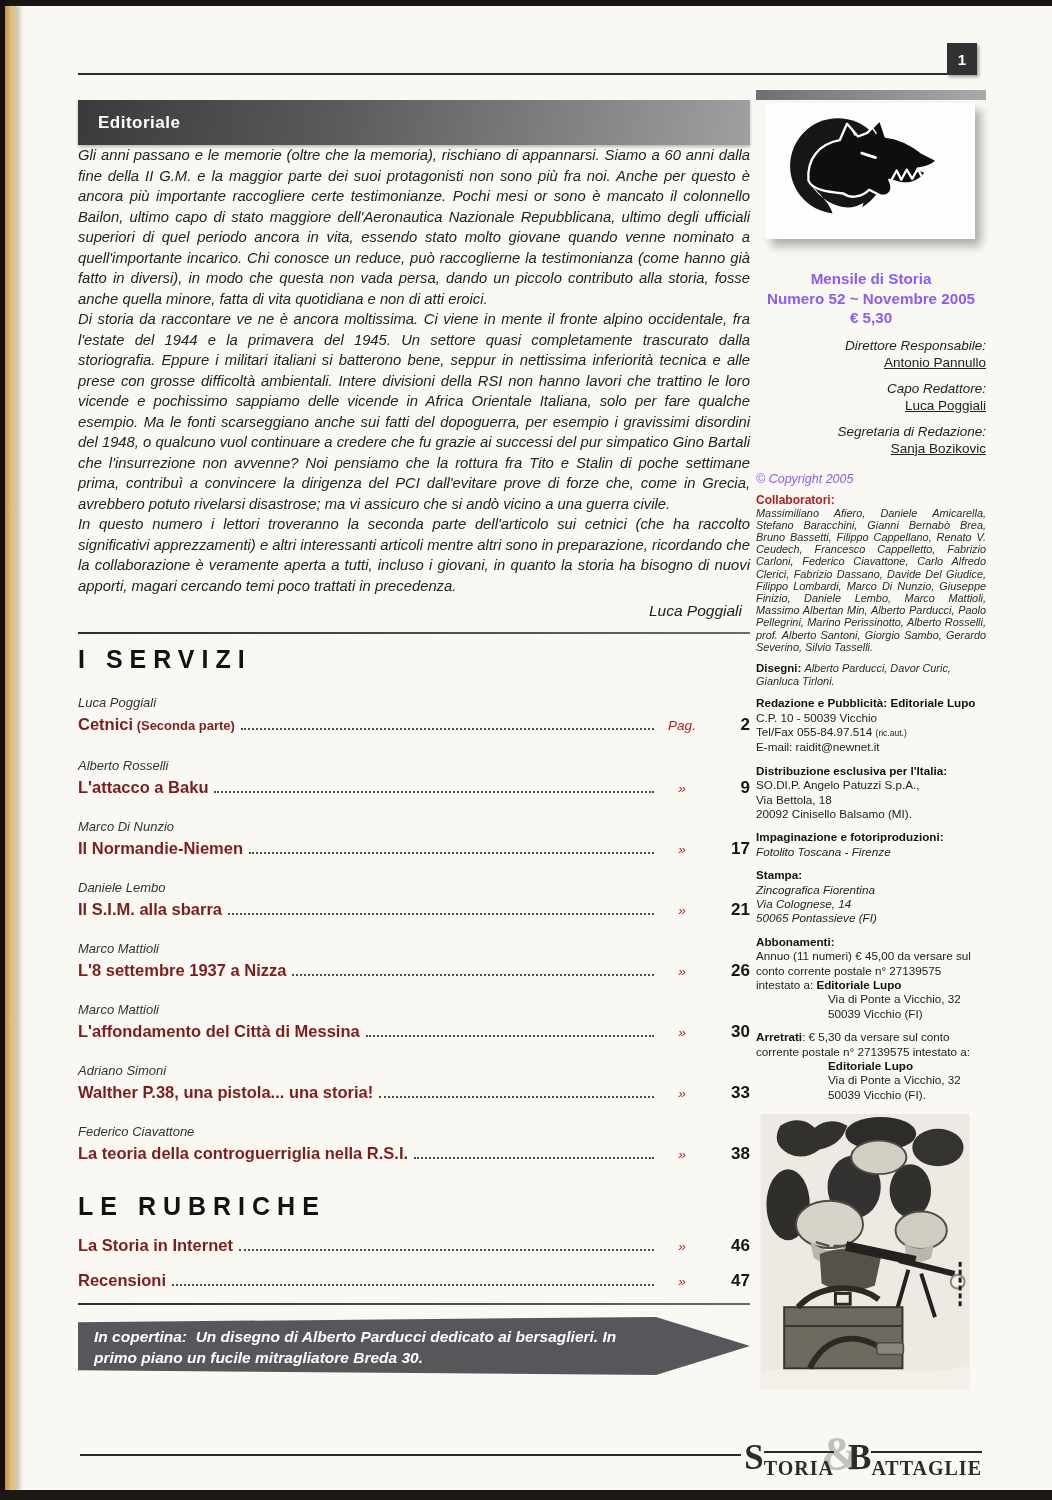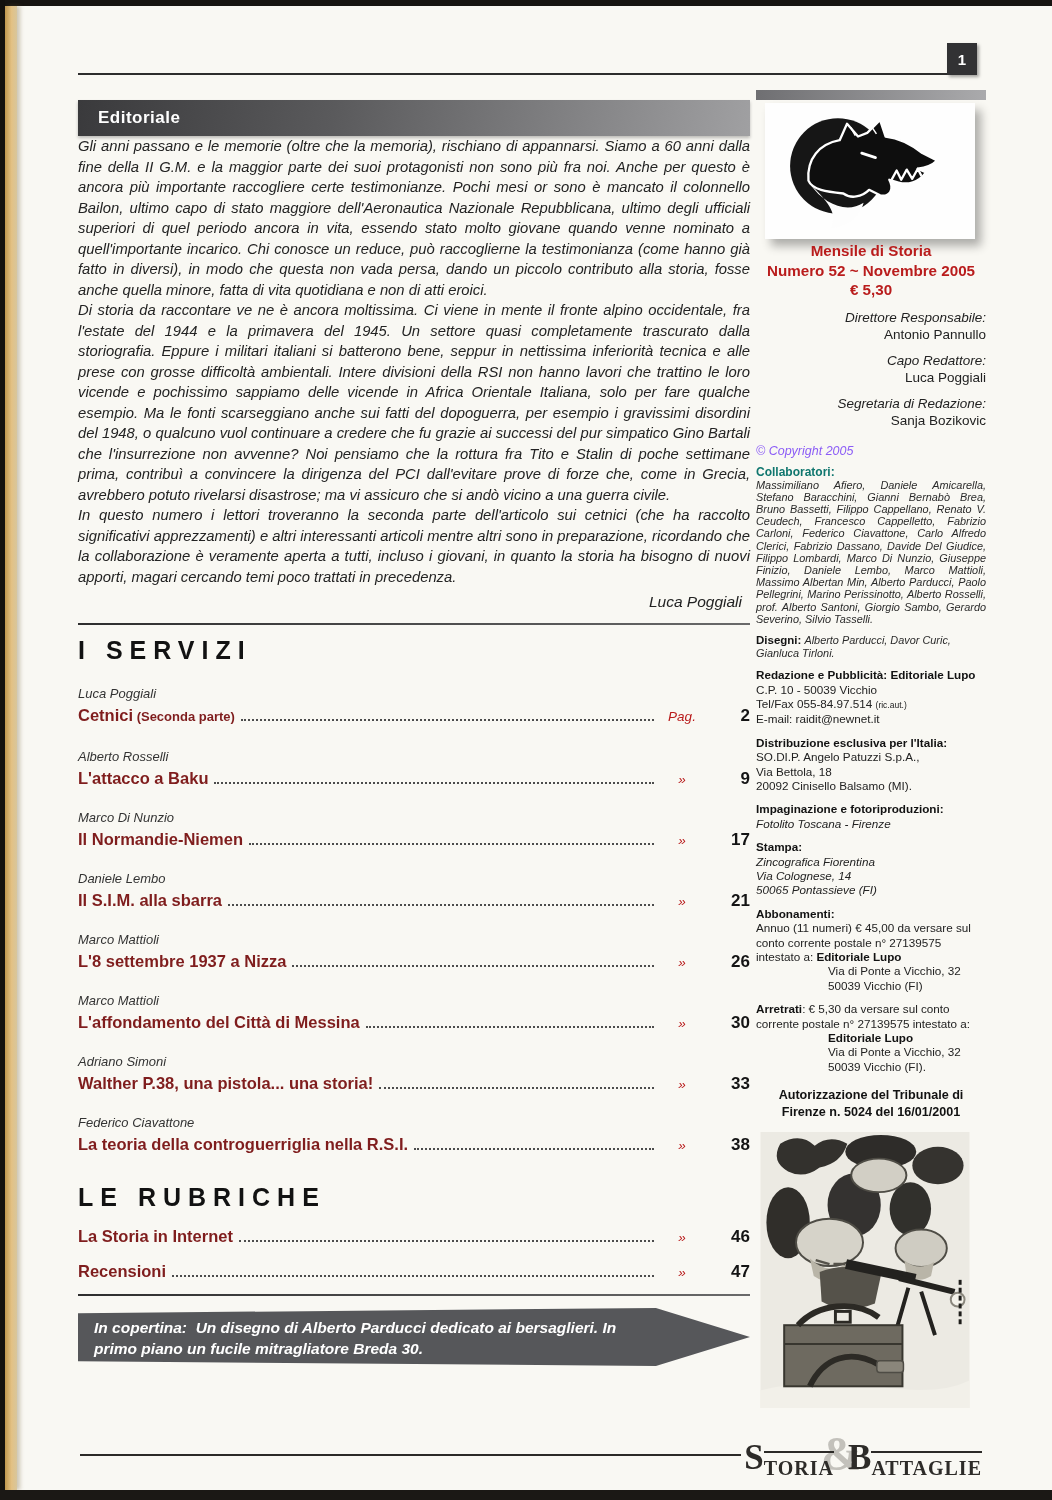--- a/index.html
+++ b/index.html
@@ -13,21 +13,21 @@
                  box-shadow:3px 0 4px rgba(120,100,60,.35);}
   .edge-bottom{position:absolute;bottom:0;left:0;right:0;height:10px;background:#1b1815;}
 
   .top-rule{position:absolute;left:78px;top:73px;width:872px;height:2px;background:#2d2d2d;}
   .page-badge{position:absolute;left:947px;top:43px;width:30px;height:32px;background:#323234;
               color:#fff;font-weight:700;font-size:15px;display:flex;align-items:center;
               justify-content:center;box-shadow:2px 2px 3px rgba(0,0,0,.35);}
 
   
   .main-col{position:absolute;left:78px;top:100px;width:672px;}
-  .editorial-bar{height:36px;background:linear-gradient(100deg,#3a3a3c,#5a5a5c 38%,#a0a0a2);
+  .editorial-bar{height:45px;background:linear-gradient(100deg,#3a3a3c,#5a5a5c 38%,#a0a0a2);
                  display:flex;align-items:center;padding-left:20px;box-sizing:border-box;
                  box-shadow:0 2px 3px rgba(0,0,0,.25);}
   .editorial-bar span{color:#fff;font-weight:700;font-size:17px;letter-spacing:.5px;}
   .editorial-title{margin-top:45px;font-style:italic;font-weight:700;font-size:15.5px;color:#181818;}
   .editorial-body p{margin:0;font-style:italic;font-size:14.8px;line-height:20.5px;
                     text-align:justify;color:#232323;}
   .signature{text-align:right;font-style:italic;font-size:15.5px;margin-top:6px;padding-right:8px;color:#222;}
   .col-rule{height:2px;background:linear-gradient(90deg,#2e2e2e,#6a6a6a);margin-top:12px;}
   .section-heading{font-weight:700;font-size:25px;letter-spacing:7px;color:#121212;margin-top:11px;
                    font-stretch:condensed;}
@@ -45,26 +45,26 @@
   .cover-banner{margin-top:12px;height:58px;background:#56575a;color:#fff;box-sizing:border-box;
                 clip-path:polygon(0 9%,86% 0,100% 50%,86% 100%,0 92%);
                 font-style:italic;font-weight:700;font-size:15.5px;line-height:21px;
                 padding:9px 104px 0 16px;}
 
   
   .sidebar{position:absolute;left:756px;top:90px;width:230px;}
   .sidebar-topbar{height:10px;background:linear-gradient(90deg,#6f6f72,#aaaaac);}
   .logo-box{width:210px;height:136px;background:#fefefe;margin:3px 0 0 9px;
             box-shadow:6px 7px 9px rgba(0,0,0,.3);display:flex;align-items:center;justify-content:center;}
-  .masthead-head{text-align:center;margin-top:2px;font-weight:700;font-size:15.2px;line-height:19.5px;color:#b91c1c;}
+  .masthead-head{text-align:center;margin-top:30px;font-weight:700;font-size:15.2px;line-height:19.5px;color:#8b5cf6;}
   .role{text-align:right;margin-top:9px;}
   .role-label{font-style:italic;font-size:13.5px;line-height:17px;color:#222;}
-  .role-name{font-size:13.5px;line-height:17px;color:#222;}
+  .role-name{font-size:13.5px;line-height:17px;color:#222;text-decoration:underline;}
   .copyright{font-style:italic;font-size:12.5px;margin-top:15px;color:#8b5cf6;}
-  .collab-label{font-weight:700;font-size:12px;margin-top:7px;color:#0f766e;}
+  .collab-label{font-weight:700;font-size:12px;margin-top:7px;color:#b91c1c;}
   .collab-text{font-style:italic;font-size:10.9px;line-height:12.2px;text-align:justify;color:#2a2a2a;}
   .disegni{margin-top:9px;font-size:10.9px;line-height:12.6px;color:#2a2a2a;}
   .disegni b{font-size:11.5px;font-style:normal;color:#141414;}
   .disegni i{font-style:italic;}
   .info-block{margin-top:9px;font-size:11.7px;line-height:14.4px;color:#222;}
   .info-block b{color:#121212;}
   .info-block .note{font-size:8.5px;}
   .info-block .line{}
   .info-block .line.italic{font-style:italic;}
   .indent{padding-left:72px;}
@@ -313,21 +313,20 @@
 
     <div class="info-block">
       <b>Arretrati</b><span>: € 5,30 da versare sul conto corrente postale n° 27139575 intestato a:</span>
       <div class="indent"><b>Editoriale Lupo</b></div>
       <div class="indent">
           <div class="line">Via di Ponte a Vicchio, 32</div>
           <div class="line">50039 Vicchio (FI).</div>
         </div>
     </div>
 
-    <div class="autorizzazione">Autorizzazione del Tribunale di Firenze n. 5024 del 16/01/2001</div>
 
     <div class="illustration">
       <svg width="212" height="276" viewBox="0 0 212 280" role="img">
         <rect x="0" y="0" width="212" height="280" fill="#eceae3"></rect>
         <path d="M20,12 Q40,0 55,14 Q70,2 88,12 Q82,32 60,36 Q44,48 28,40 Q10,30 20,12 Z" fill="#33312d"></path>
         <ellipse cx="122" cy="20" rx="36" ry="17" fill="#2e2c29"></ellipse>
         <ellipse cx="180" cy="34" rx="26" ry="19" fill="#35332f"></ellipse>
         <ellipse cx="28" cy="92" rx="22" ry="36" fill="#302e2a"></ellipse>
         <ellipse cx="95" cy="74" rx="27" ry="32" fill="#343230"></ellipse>
         <ellipse cx="152" cy="78" rx="21" ry="27" fill="#31302c"></ellipse>

